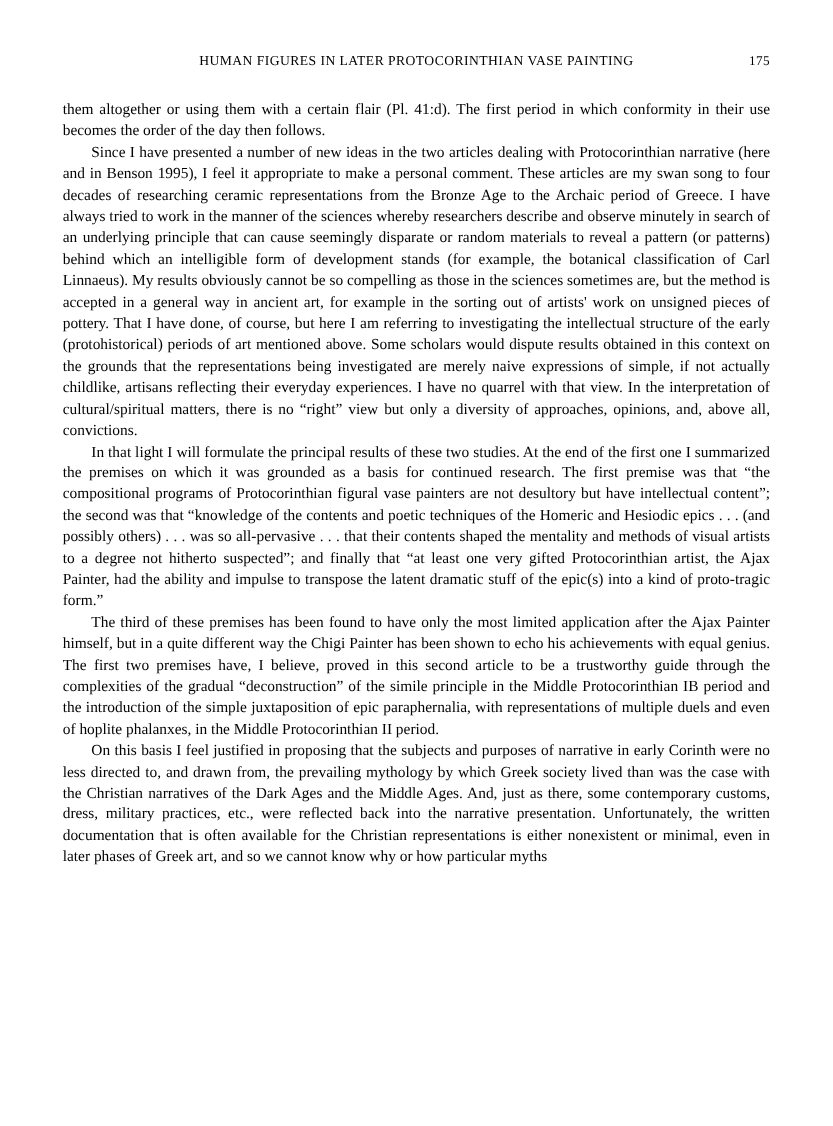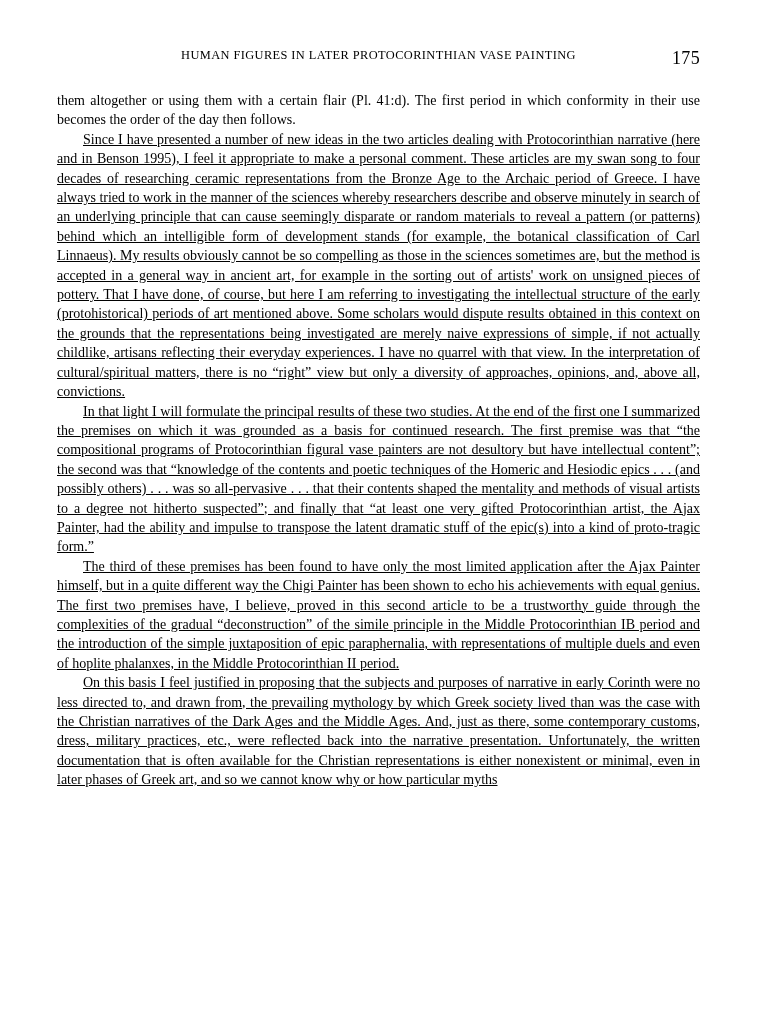--- a/index.html
+++ b/index.html
@@ -35,33 +35,32 @@
     font-variant: small-caps;
     text-transform: uppercase;
     font-size: 12.4px;
     letter-spacing: 0.4px;
     white-space: nowrap;
   }
   .running-head .page-number {
     position: absolute;
     right: 0;
     top: 0;
-    font-size: 18px;
+    font-size: 12px;
   }
   p {
     margin: 0;
     font-size: 14px;
     line-height: 19.4px;
     text-align: justify;
     text-justify: inter-word;
     hyphens: none;
   }
   p.indent {
     text-indent: 26px;
-    text-decoration: underline;
   }
   .section-head {
     font-variant: small-caps;
     text-transform: uppercase;
     font-size: 11.6px;
     letter-spacing: 0.5px;
     margin-top: 17px;
     margin-bottom: 3px;
   }
 </style>

